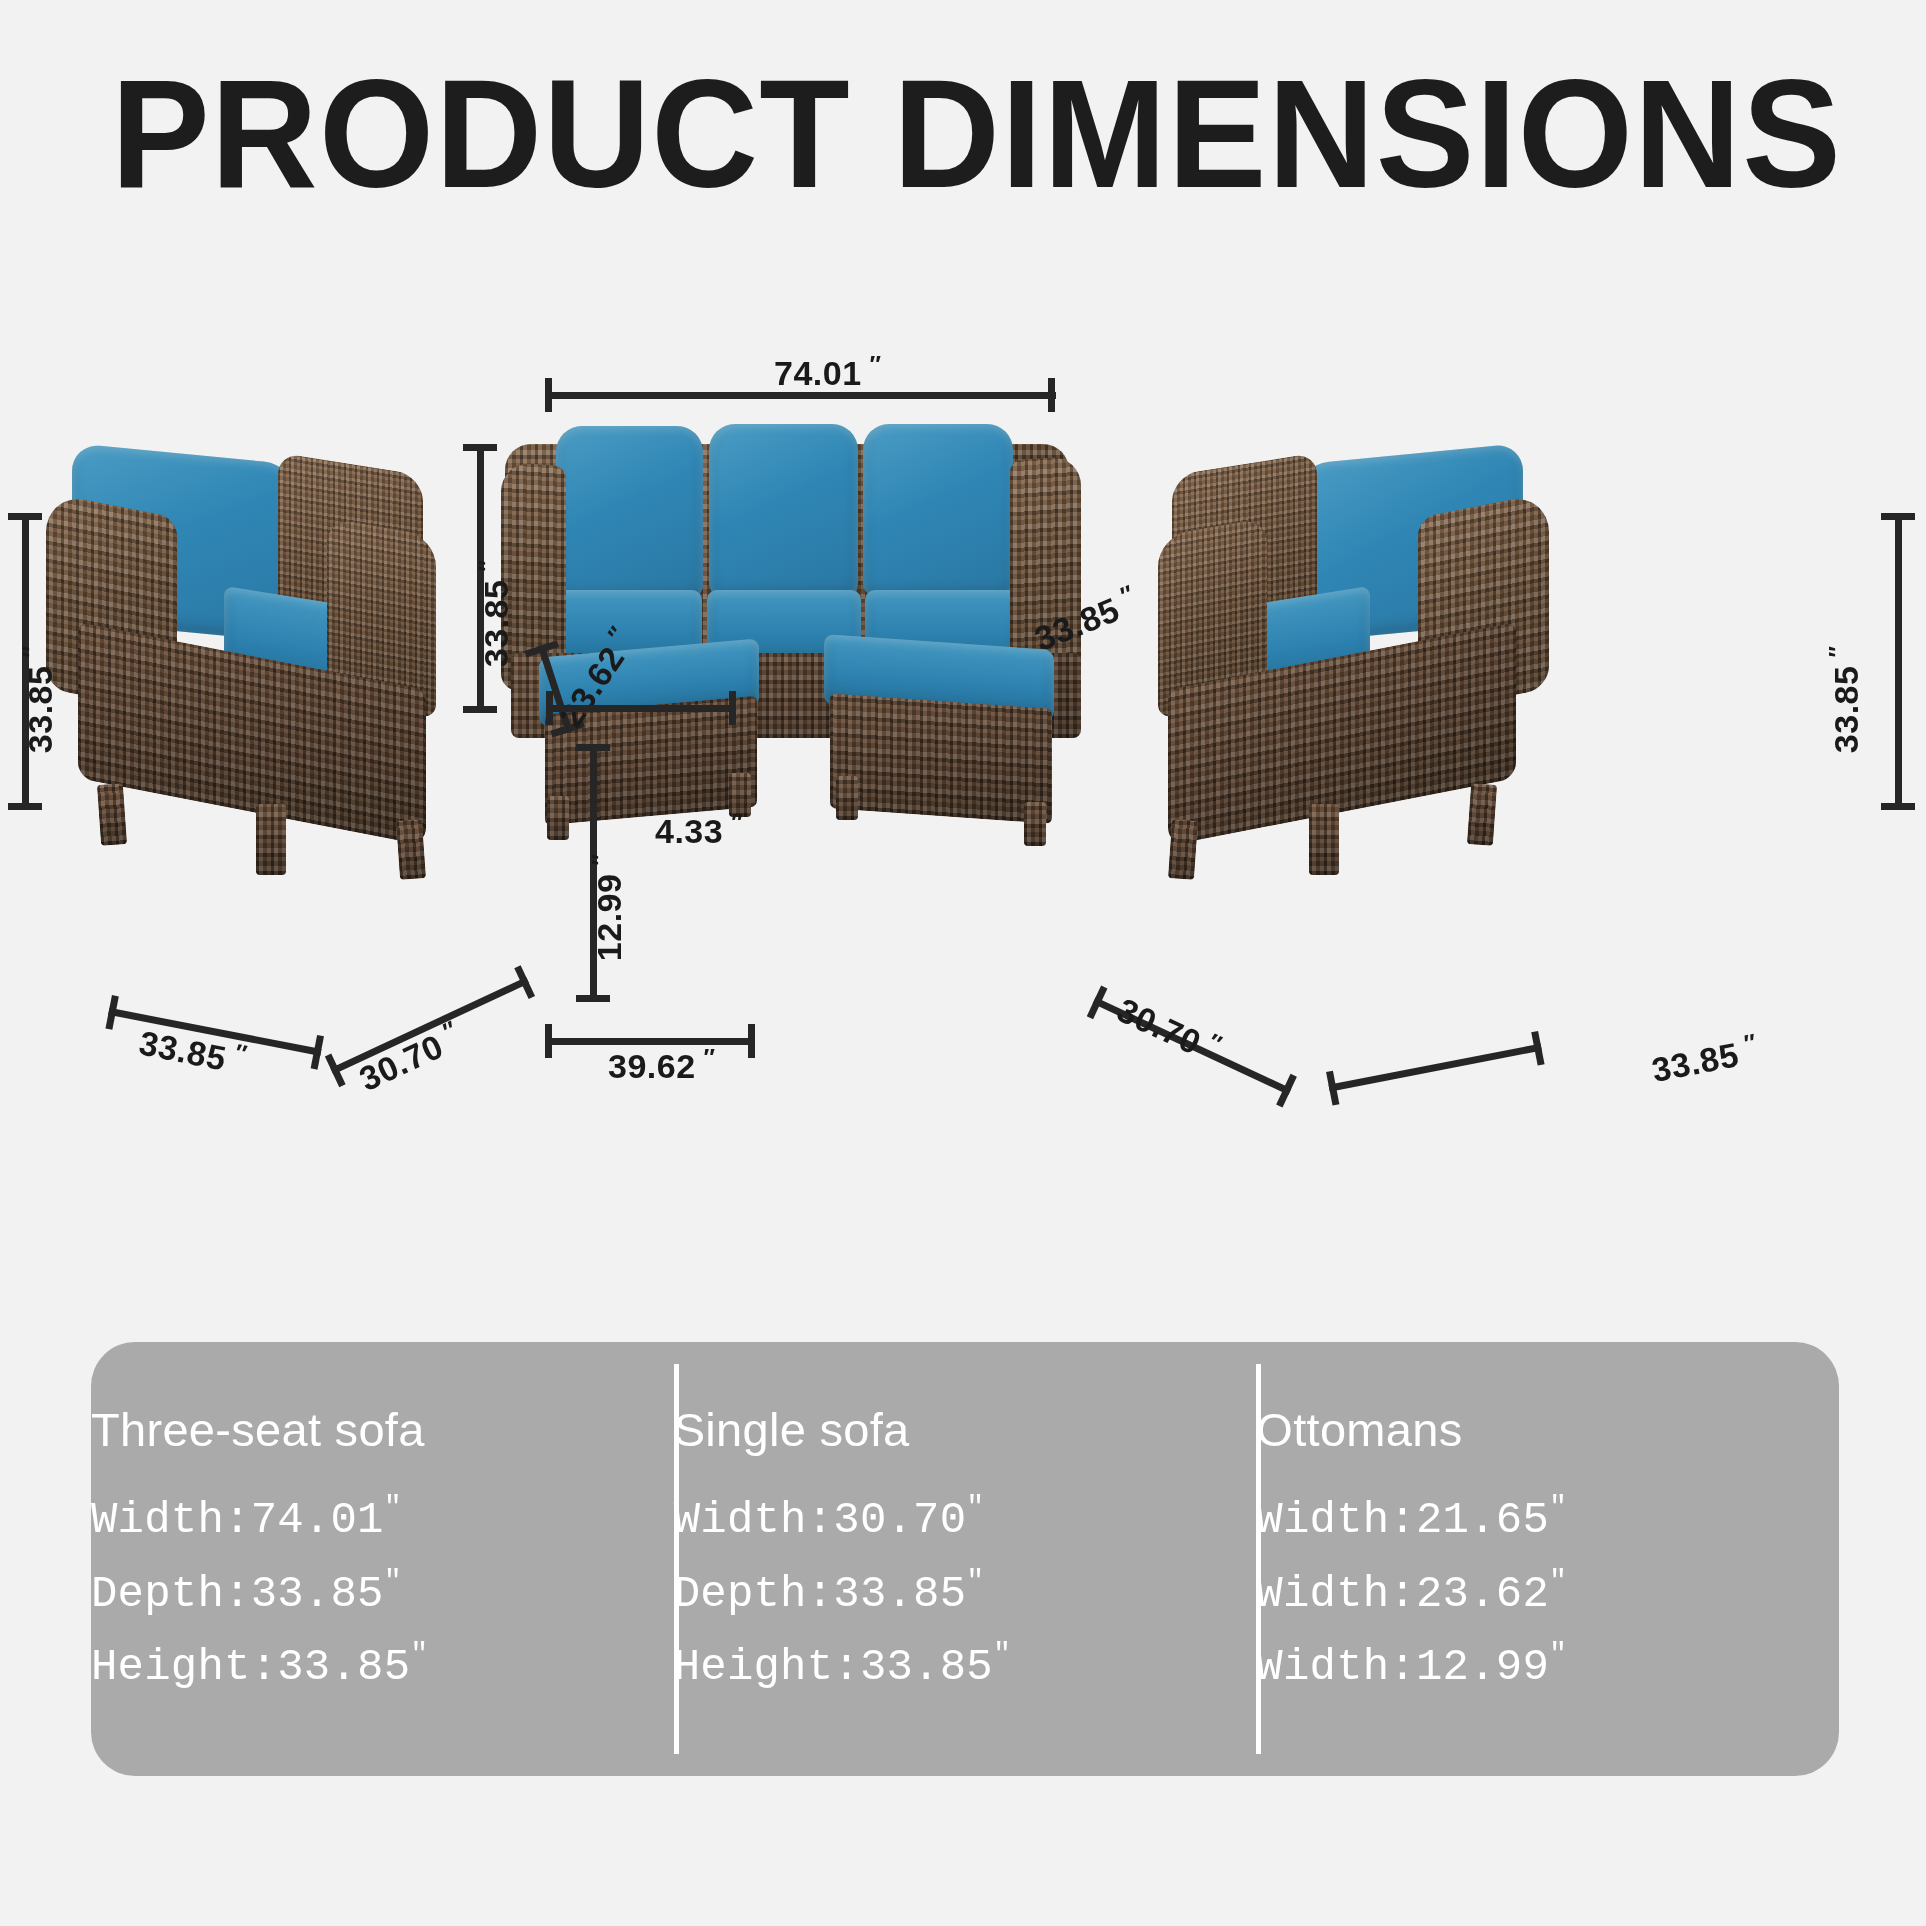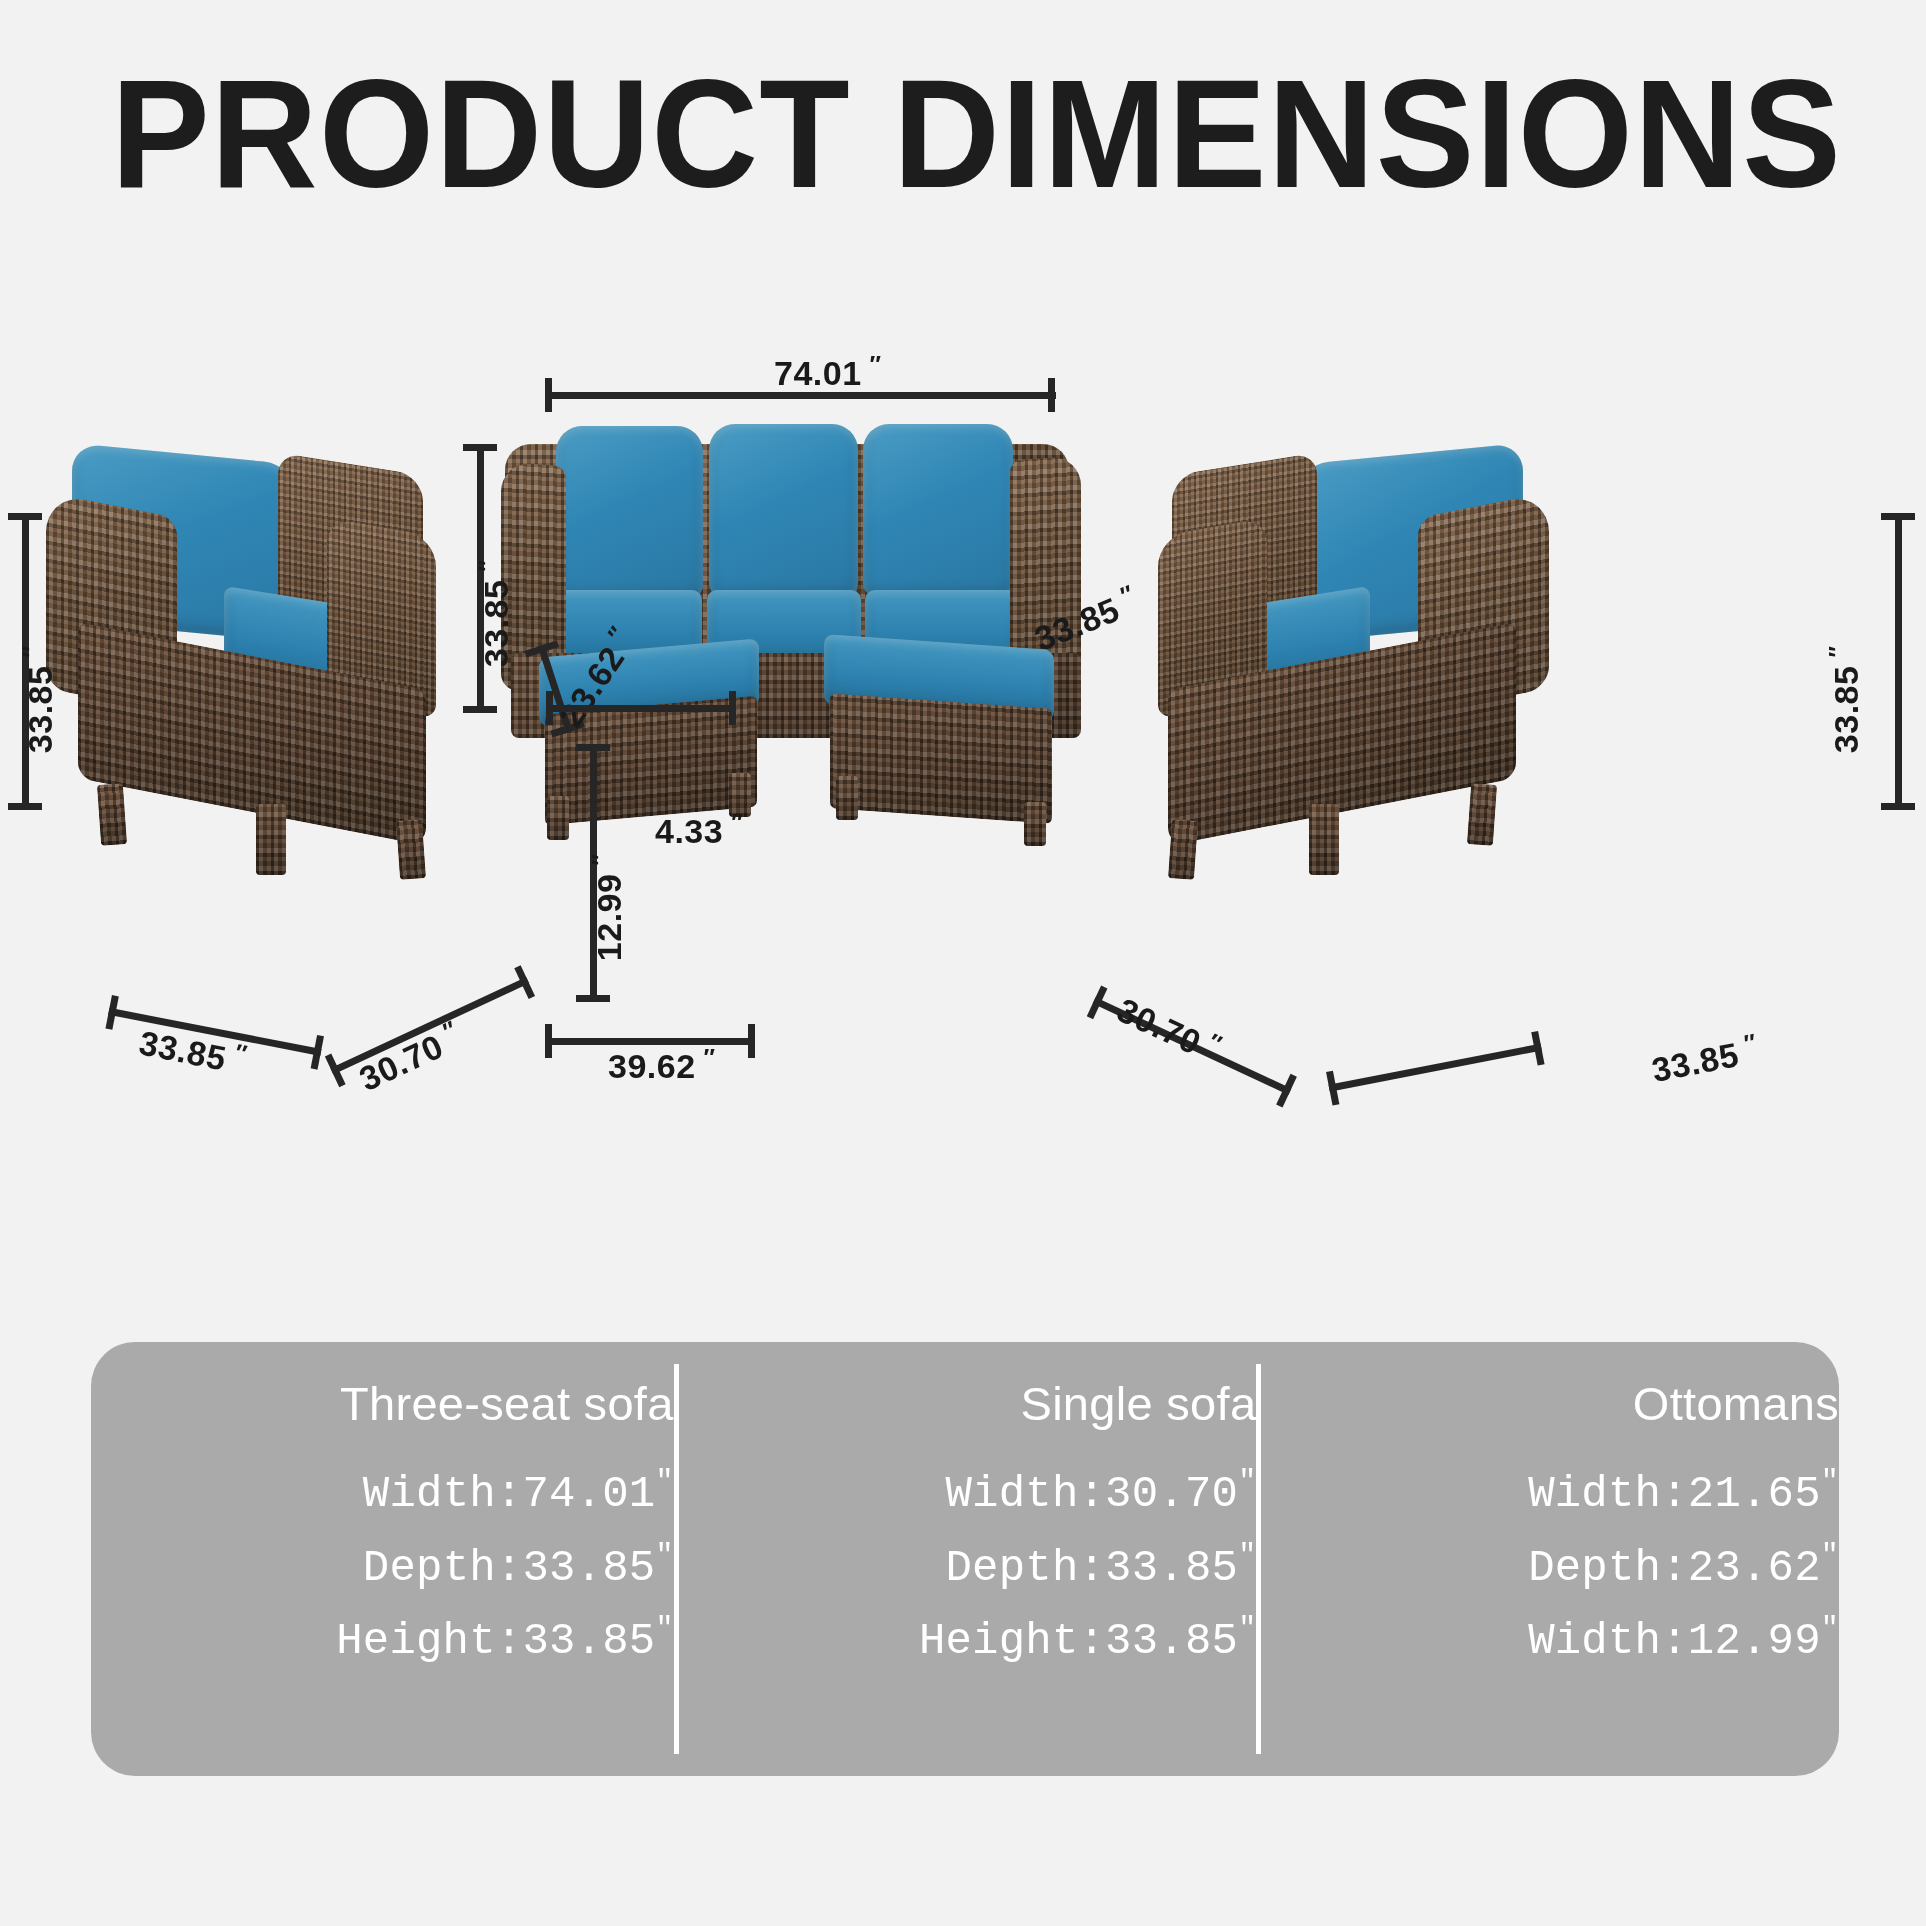--- a/index.html
+++ b/index.html
@@ -102,22 +102,22 @@
     left: 91px; top: 1342px;
     width: 1748px; height: 434px;
     background: #aaaaaa;
     border-radius: 44px;
     display: flex;
   }
   .panel-col {
     flex: 1 1 0;
     position: relative;
     display: flex; flex-direction: column;
-    align-items: flex-end;
-    padding-top: 34px;
+    align-items: flex-start;
+    padding-top: 60px;
     color: #ffffff;
   }
   .panel-col + .panel-col::before {
     content: "";
     position: absolute;
     left: 0; top: 22px;
     width: 5px; height: 390px;
     background: #ffffff;
   }
   .panel-title {
@@ -373,21 +373,21 @@
         <span>Height:33.85</span><span class="q">″</span>
       </div>
     </div>
 
     <div class="panel-col">
       <div class="panel-title">Ottomans</div>
       <div class="panel-row">
         <span>Width:21.65</span><span class="q">″</span>
       </div>
       <div class="panel-row">
-        <span>Depth:23.62</span><span class="q">″</span>
+        <span>Width:23.62</span><span class="q">″</span>
       </div>
       <div class="panel-row">
         <span>Width:12.99</span><span class="q">″</span>
       </div>
     </div>
 
   </div>
 
 </div>
 

